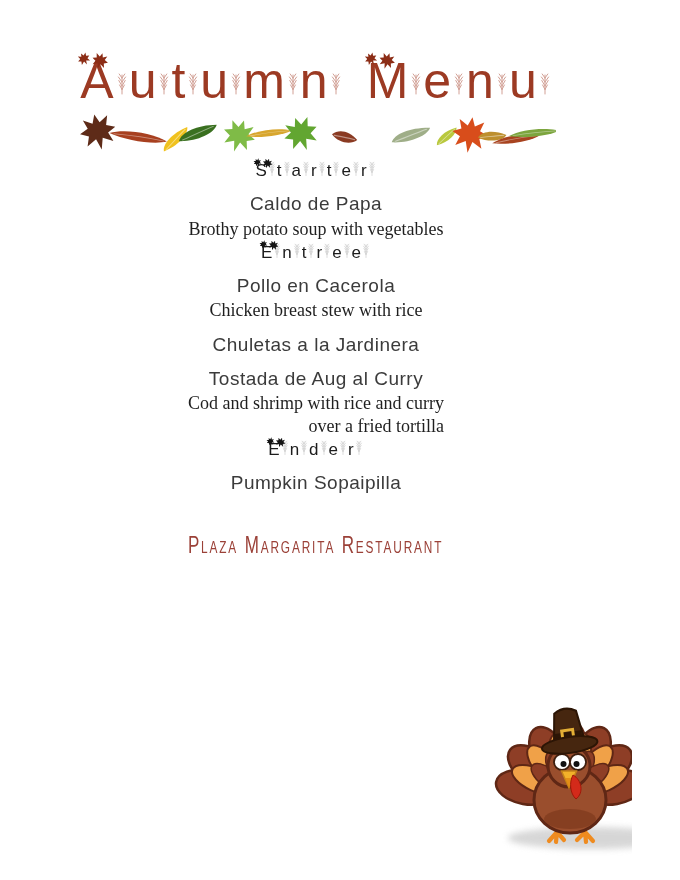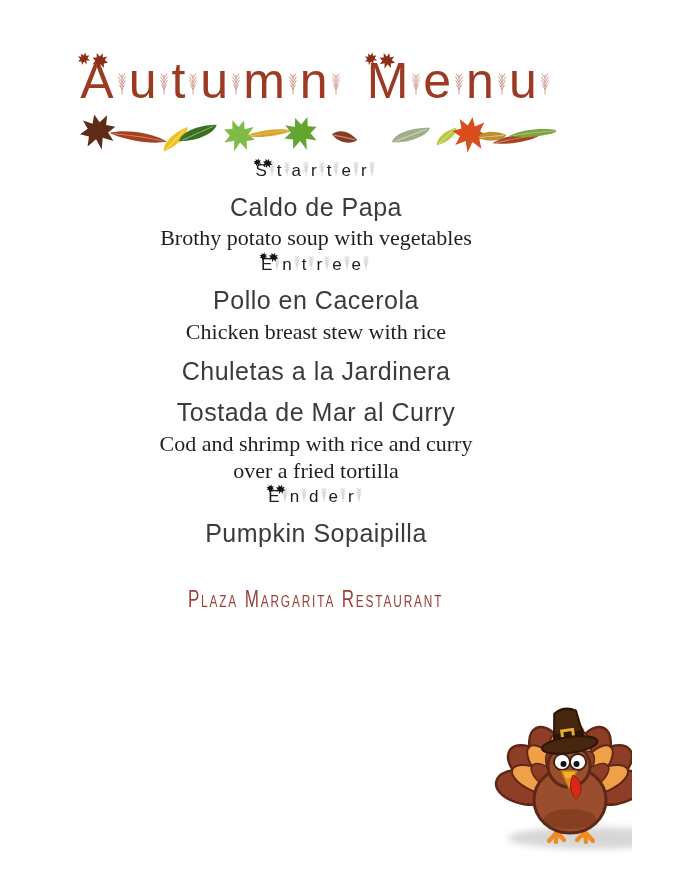--- a/index.html
+++ b/index.html
@@ -25,27 +25,27 @@
   .leaf-row svg{display:block;}
   
   .menu{display:flex;flex-direction:column;align-items:center;text-align:center;}
   .menu section{display:flex;flex-direction:column;align-items:center;margin:0;}
   h2.section-heading{
     margin:0;font-weight:400;font-size:17px;line-height:1.1;
     color:var(--heading-text);white-space:nowrap;
   }
   .mt-28{margin-top:28px;} .mt-46{margin-top:46px;}
   h3.item-name{
-    margin:12px 0 0;font-weight:400;font-size:25px;line-height:1.15;
+    margin:12px 0 0;font-weight:400;font-size:19px;line-height:1.15;
     color:var(--dish-text);letter-spacing:.5px;
   }
   .gap-20{margin-top:20px;} .gap-24{margin-top:24px;} .gap-30{margin-top:30px;}
   p.item-desc{
-    margin:3px 0 0;font-family:"Liberation Serif",serif;font-size:22px;
-    line-height:1.24;color:var(--description-text);white-space:pre-line;
+    margin:3px 0 0;font-family:"Liberation Serif",serif;font-size:18px;
+    line-height:1.24;color:var(--description-text);white-space:pre-line;text-align:right;
   }
   p.item-desc:empty{display:none;margin:0;}
   
   footer.page-footer{margin-top:38px;text-align:left;}
   .footer-text{
     display:inline-block;transform:scaleX(.74);transform-origin:center;
     color:var(--footer-text);font-size:23px;font-variant:small-caps;
     letter-spacing:2.5px;font-weight:400;white-space:nowrap;
   }
   
@@ -229,21 +229,21 @@
               <path d="M6 24 V5 M6 8 L3.2 4 M6 8 L8.8 4 M6 12 L2.4 7 M6 12 L9.6 7 M6 16 L2.8 10.5 M6 16 L9.2 10.5 M6 19.5 L3.6 15 M6 19.5 L8.4 15" stroke="#c9c9c9" stroke-width="1" fill="none" stroke-linecap="round"></path>
             </svg></span></h2>
       <div class="menu-item">
         <h3 class="item-name gap-20">Pollo en Cacerola</h3>
         <p class="item-desc">Chicken breast stew with rice</p>
       </div>
       <div class="menu-item">
         <h3 class="item-name gap-24">Chuletas a la Jardinera</h3>
       </div>
       <div class="menu-item">
-        <h3 class="item-name gap-30">Tostada de Mar al Curry</h3>
+        <h3 class="item-name gap-30">Tostada de Aug al Curry</h3>
         <p class="item-desc">Cod and shrimp with rice and curry
 over a fried tortilla</p>
       </div>
     </section>
 
     <section>
       <h2 class="section-heading mt-46"><span class="decor-word"><span class="decor-letter first"><span class="leaf-pair">
                 <svg width="9" height="9" viewBox="0 0 20 20" style="transform:rotate(-28deg)">
                   <path d="M10 1 L11.8 5.4 L16.2 2.8 L14.7 7.4 L19 9.2 L14.9 11.3 L16.6 16 L11.7 13.3 L10 19 L8.3 13.3 L3.4 16 L5.1 11.3 L1 9.2 L5.3 7.4 L3.8 2.8 L8.2 5.4 Z" fill="#141414"></path>
                 </svg>

